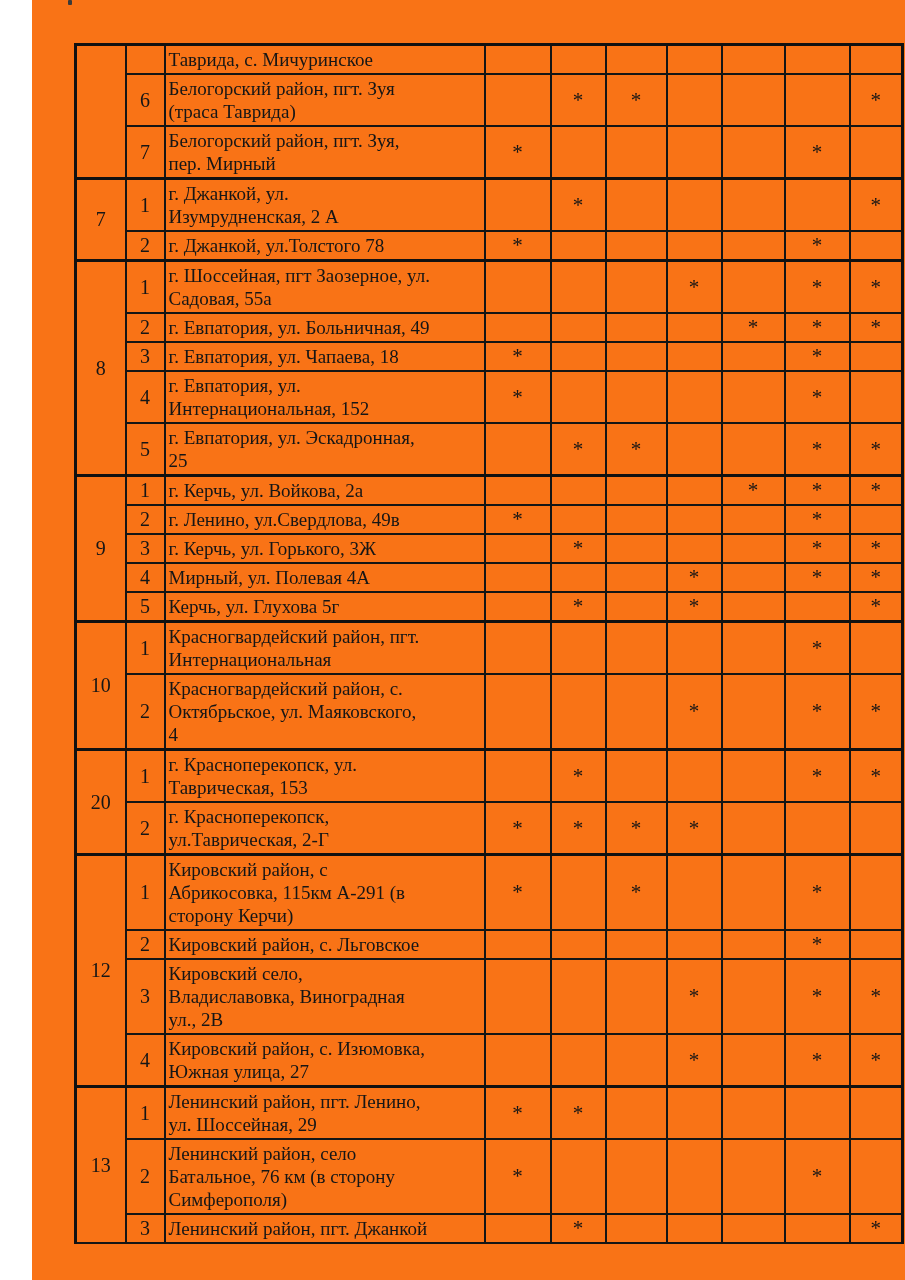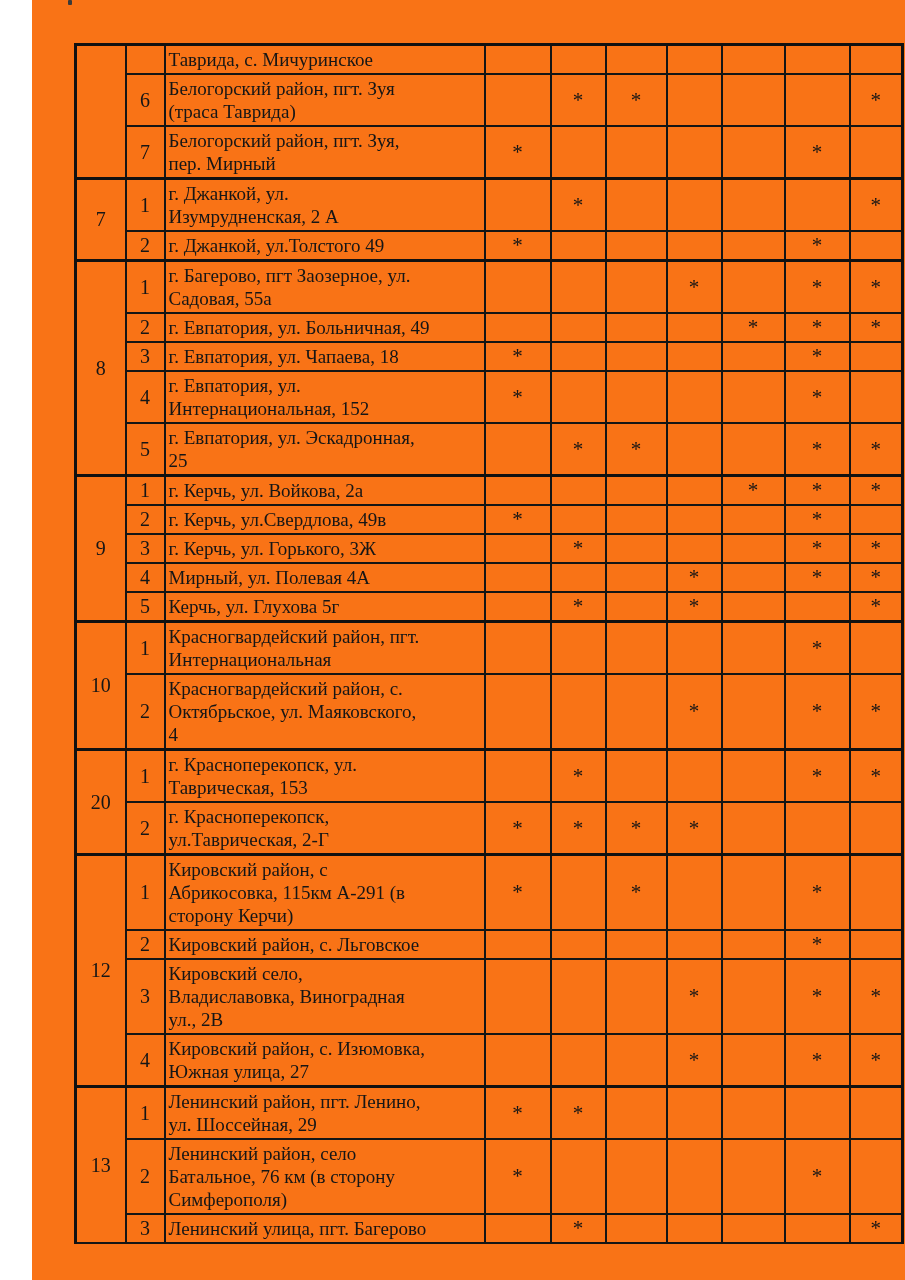--- a/index.html
+++ b/index.html
@@ -137,34 +137,34 @@
         <td class="s s1"></td>
         <td class="s s2">*</td>
         <td class="s s3"></td>
         <td class="s s4"></td>
         <td class="s s5"></td>
         <td class="s s6"></td>
         <td class="s s7">*</td>
       </tr>
       <tr>
         <td class="n">2</td>
-        <td class="a">г. Джанкой, ул.Толстого 49</td>
+        <td class="a">г. Джанкой, ул.Толстого 78</td>
         <td class="s s1">*</td>
         <td class="s s2"></td>
         <td class="s s3"></td>
         <td class="s s4"></td>
         <td class="s s5"></td>
         <td class="s s6">*</td>
         <td class="s s7"></td>
       </tr>
 
       <tr class="gb">
         <td class="g" rowspan="5">8</td>
         <td class="n">1</td>
-        <td class="a">г. Багерово, пгт Заозерное, ул.
+        <td class="a">г. Шоссейная, пгт Заозерное, ул.
 Садовая, 55а</td>
         <td class="s s1"></td>
         <td class="s s2"></td>
         <td class="s s3"></td>
         <td class="s s4">*</td>
         <td class="s s5"></td>
         <td class="s s6">*</td>
         <td class="s s7">*</td>
       </tr>
       <tr>
@@ -221,21 +221,21 @@
         <td class="s s1"></td>
         <td class="s s2"></td>
         <td class="s s3"></td>
         <td class="s s4"></td>
         <td class="s s5">*</td>
         <td class="s s6">*</td>
         <td class="s s7">*</td>
       </tr>
       <tr>
         <td class="n">2</td>
-        <td class="a">г. Керчь, ул.Свердлова, 49в</td>
+        <td class="a">г. Ленино, ул.Свердлова, 49в</td>
         <td class="s s1">*</td>
         <td class="s s2"></td>
         <td class="s s3"></td>
         <td class="s s4"></td>
         <td class="s s5"></td>
         <td class="s s6">*</td>
         <td class="s s7"></td>
       </tr>
       <tr>
         <td class="n">3</td>
@@ -396,21 +396,21 @@
         <td class="s s1">*</td>
         <td class="s s2"></td>
         <td class="s s3"></td>
         <td class="s s4"></td>
         <td class="s s5"></td>
         <td class="s s6">*</td>
         <td class="s s7"></td>
       </tr>
       <tr>
         <td class="n">3</td>
-        <td class="a">Ленинский улица, пгт. Багерово</td>
+        <td class="a">Ленинский район, пгт. Джанкой</td>
         <td class="s s1"></td>
         <td class="s s2">*</td>
         <td class="s s3"></td>
         <td class="s s4"></td>
         <td class="s s5"></td>
         <td class="s s6"></td>
         <td class="s s7">*</td>
       </tr>
 
     </tbody>

